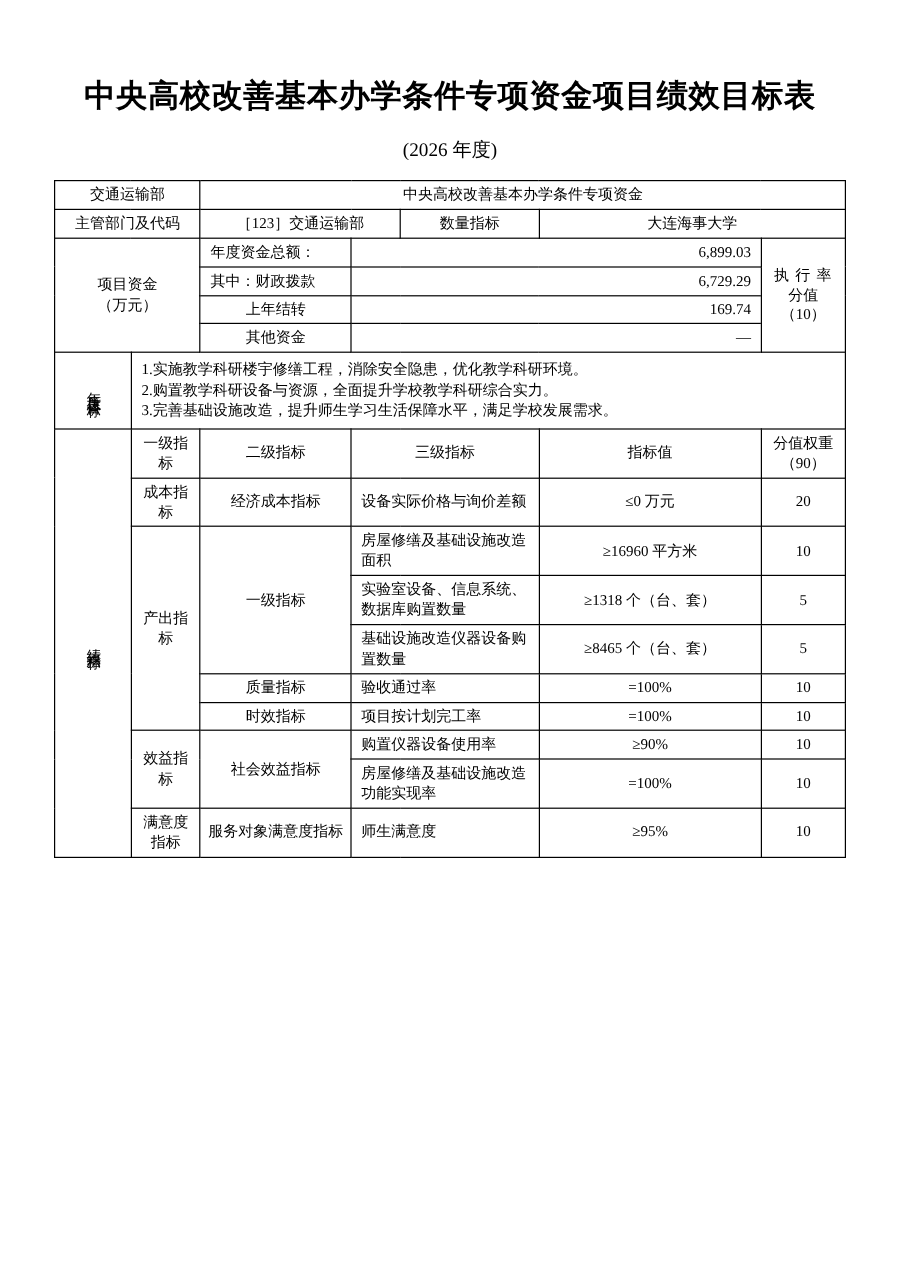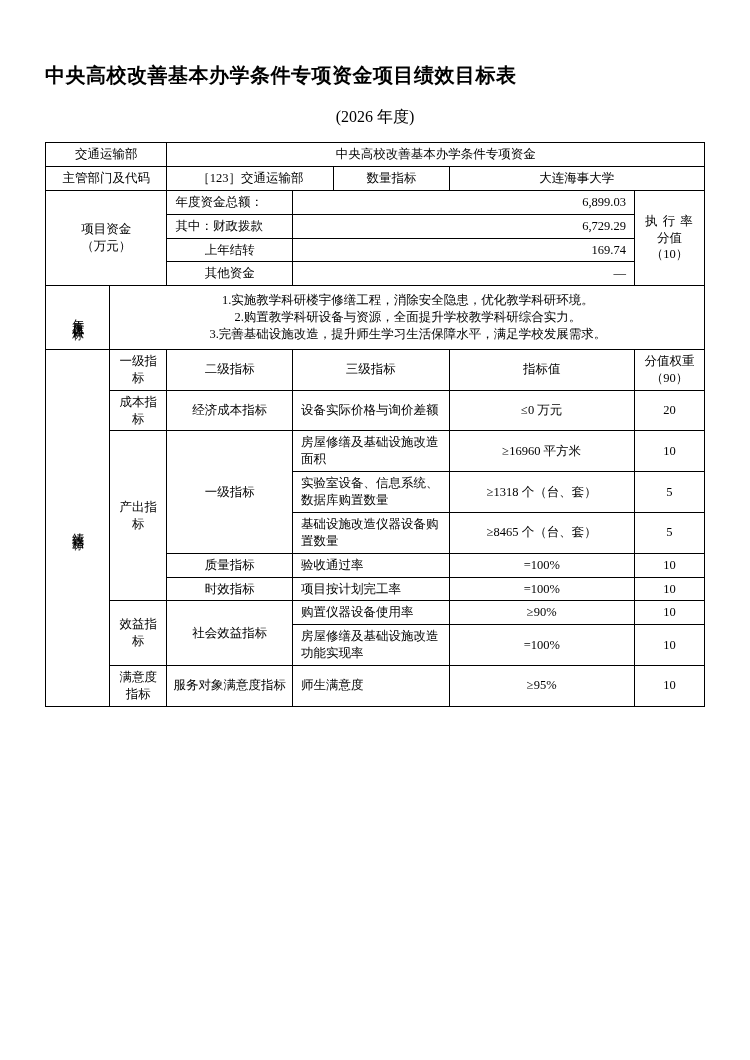--- a/index.html
+++ b/index.html
@@ -15,21 +15,22 @@
     position: relative;
   }
   .page {
     width: 750px;
     height: 1060px;
     box-sizing: border-box;
     padding: 0 45px;
     position: relative;
   }
   .doc-title {
-    font-size: 20px;
+    text-align: center;
+    font-size: 26px;
     font-weight: bold;
     letter-spacing: 0.5px;
     margin-top: 62px;
     font-family: "DejaVu Serif", "Liberation Serif", serif;
   }
   .doc-subtitle {
     text-align: center;
     font-size: 16px;
     margin-top: 18px;
     margin-bottom: 14px;
@@ -59,21 +60,21 @@
     display: inline-block;
   }
   .pad-l { padding-left: 8px !important; }
   .pad-r { padding-right: 8px !important; }
   .goal-cell {
     font-size: 12.5px;
     line-height: 1.75;
     padding: 6px 6px 6px 8px !important;
     vertical-align: top;
   }
-  .goal-cell div { white-space: nowrap; text-align: center; }
+  .goal-cell div { white-space: nowrap; }
   .h-row td { font-size: 12.5px; }
   .exec-cell {
     font-size: 12.5px;
     line-height: 1.6;
     text-align: center;
   }
   .tight { letter-spacing: 1px; }
 </style>
 </head>
 <body>

